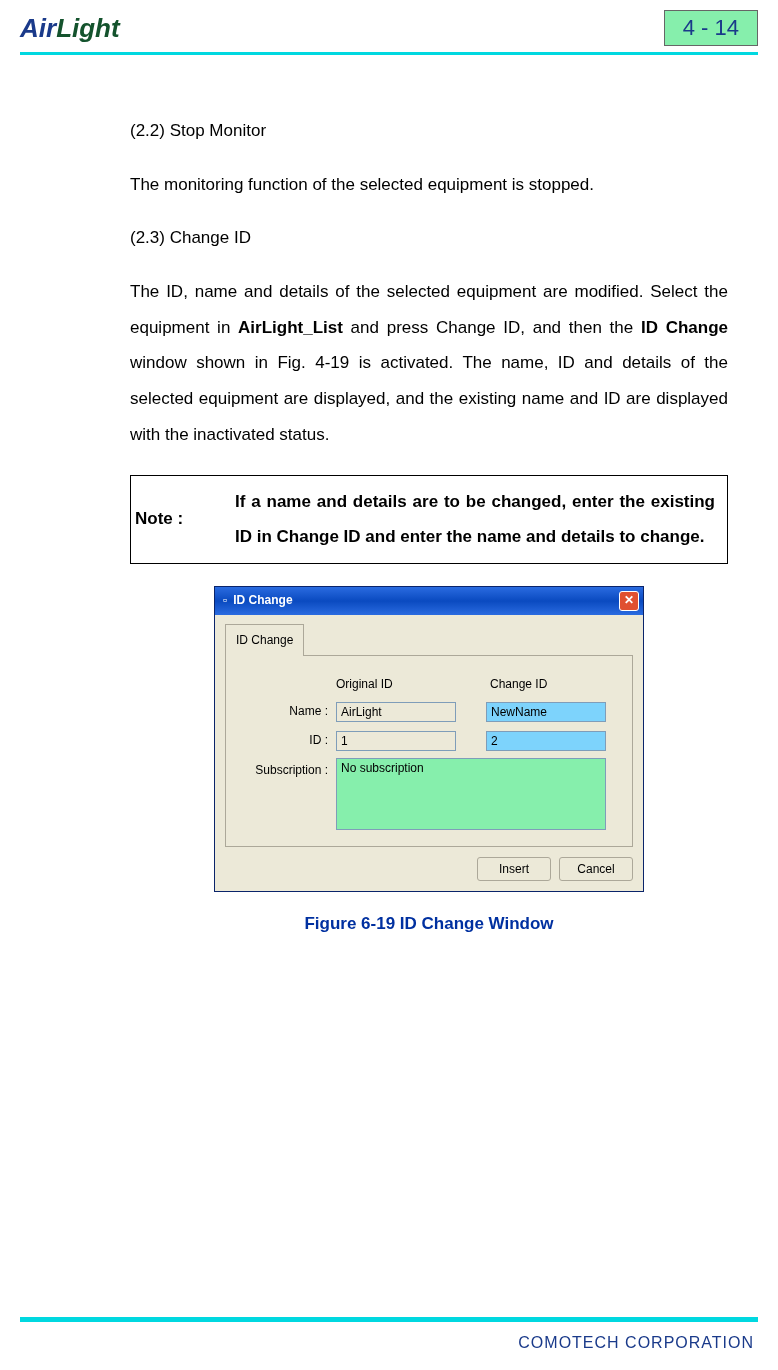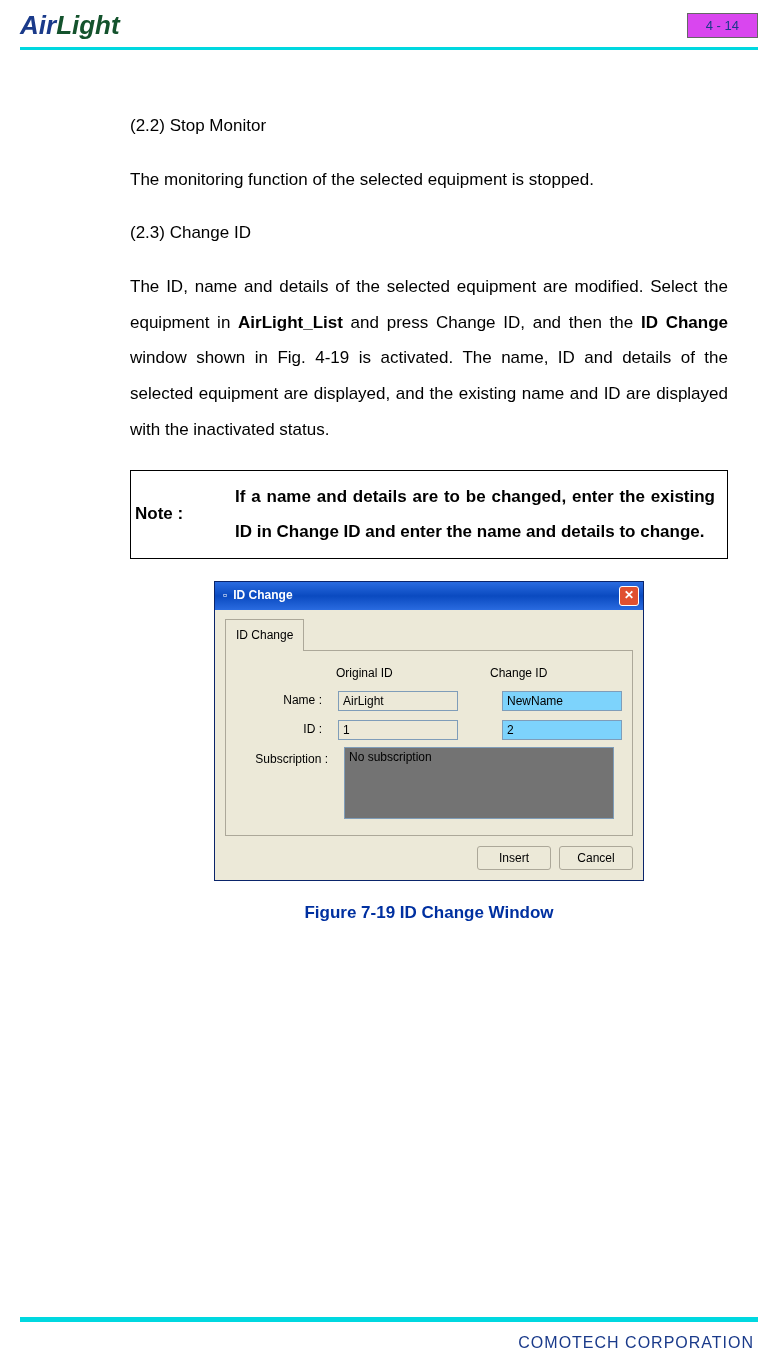--- a/index.html
+++ b/index.html
@@ -26,24 +26,24 @@
       font-weight: bold;
       font-style: italic;
     }
     .logo-air {
       color: #1a3a8a;
     }
     .logo-light {
       color: #14532d;
     }
     .page-num-box {
-      background: #d946ef;
+      background: #86efac;
       border: 1px solid #666;
       padding: 4px 18px;
-      font-size: 13px;
+      font-size: 22px;
       color: #1a3a8a;
     }
     .header-line {
       height: 3px;
       background: #00d8e0;
       margin: 6px 20px 0 20px;
     }
     .content {
       padding: 40px 50px 0 130px;
       font-size: 17px;
@@ -140,21 +140,20 @@
     .tab-panel {
       border: 1px solid #aca899;
       background: #ece9d8;
       margin: 0 10px 10px 10px;
       padding: 10px 10px 12px 10px;
     }
     .form-row {
       display: flex;
       align-items: center;
       margin-bottom: 4px;
-      gap: 8px;
     }
     .form-label {
       width: 100px;
       text-align: right;
       padding-right: 8px;
       font-size: 12px;
     }
     .text-input {
       width: 120px;
       height: 20px;
@@ -167,21 +166,21 @@
     .text-input.readonly {
       background: #ece9d8;
     }
     .col-gap {
       width: 30px;
     }
     .textarea {
       width: 270px;
       height: 72px;
       border: 1px solid #7f9db9;
-      background: #737373;
+      background: #86efac;
       font-family: Tahoma, Arial, sans-serif;
       font-size: 12px;
       padding: 2px 4px;
       resize: none;
     }
     .dialog-buttons {
       display: flex;
       justify-content: flex-end;
       gap: 8px;
       padding: 0 10px 10px 0;
@@ -220,20 +219,21 @@
       letter-spacing: 1px;
     }
     .columns-headers {
       display: flex;
       margin-left: 100px;
       margin-bottom: 2px;
     }
     .col-head {
       width: 130px;
       font-size: 12px;
+      margin-top: 6px;
     }
     .col-spacer {
       width: 24px;
     }
   </style>
 </head>
 <body>
 
 <div class="header">
   <div class="logo">
@@ -296,18 +296,18 @@
           <textarea class="textarea" style="">No subscription</textarea>
         </div>
       </div>
       <div class="dialog-buttons">
         <button class="win-btn">Insert</button>
         <button class="win-btn">Cancel</button>
       </div>
     </div>
   </div>
 
-  <div class="figure-caption">Figure 7-19 ID Change Window</div>
+  <div class="figure-caption">Figure 6-19 ID Change Window</div>
 
 </div>
 
 <div class="footer-line"></div>
 <div class="footer-text">COMOTECH CORPORATION</div>
 
 </body></html>

